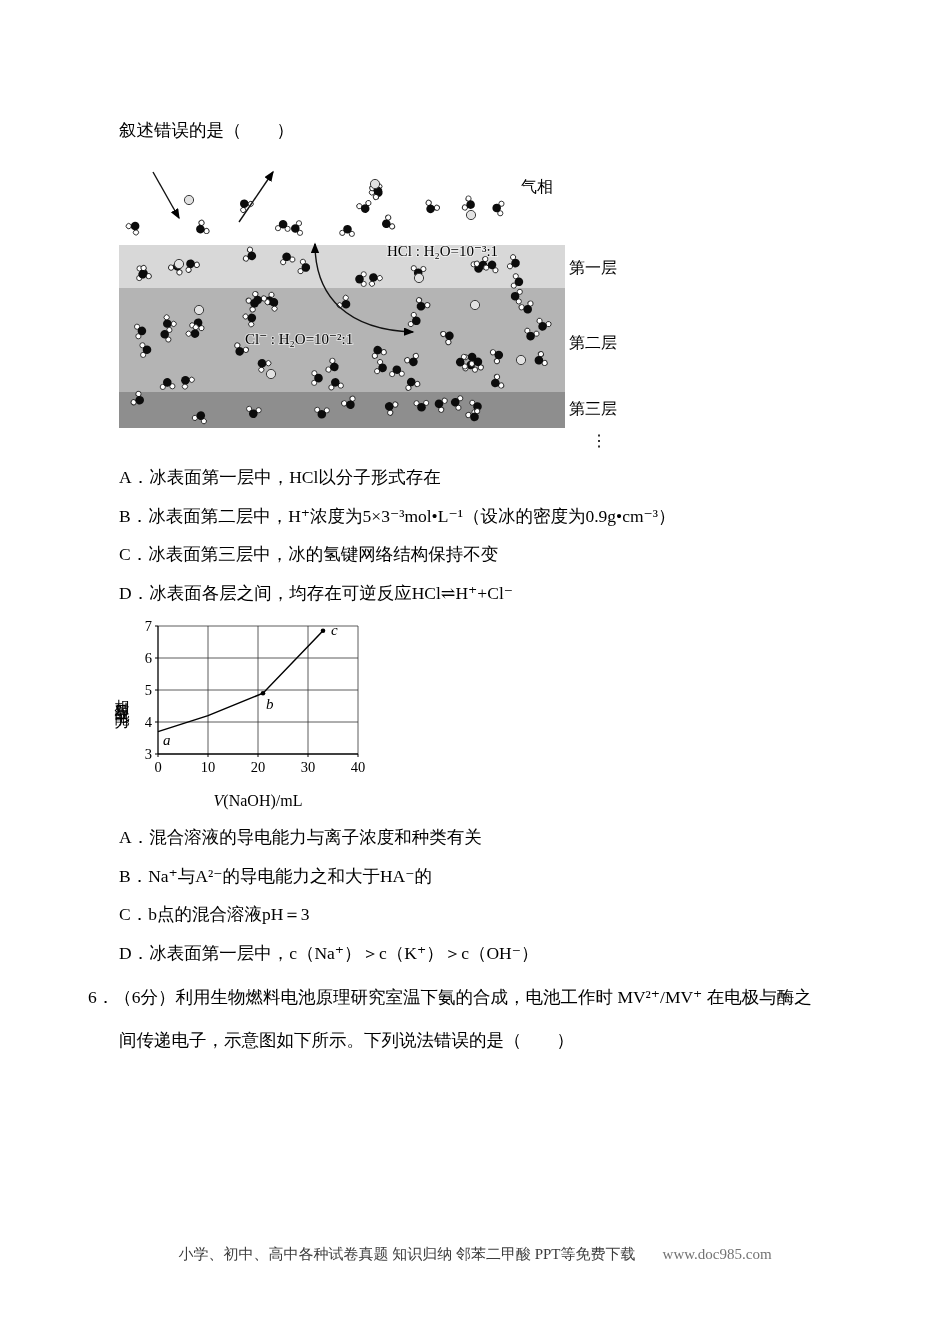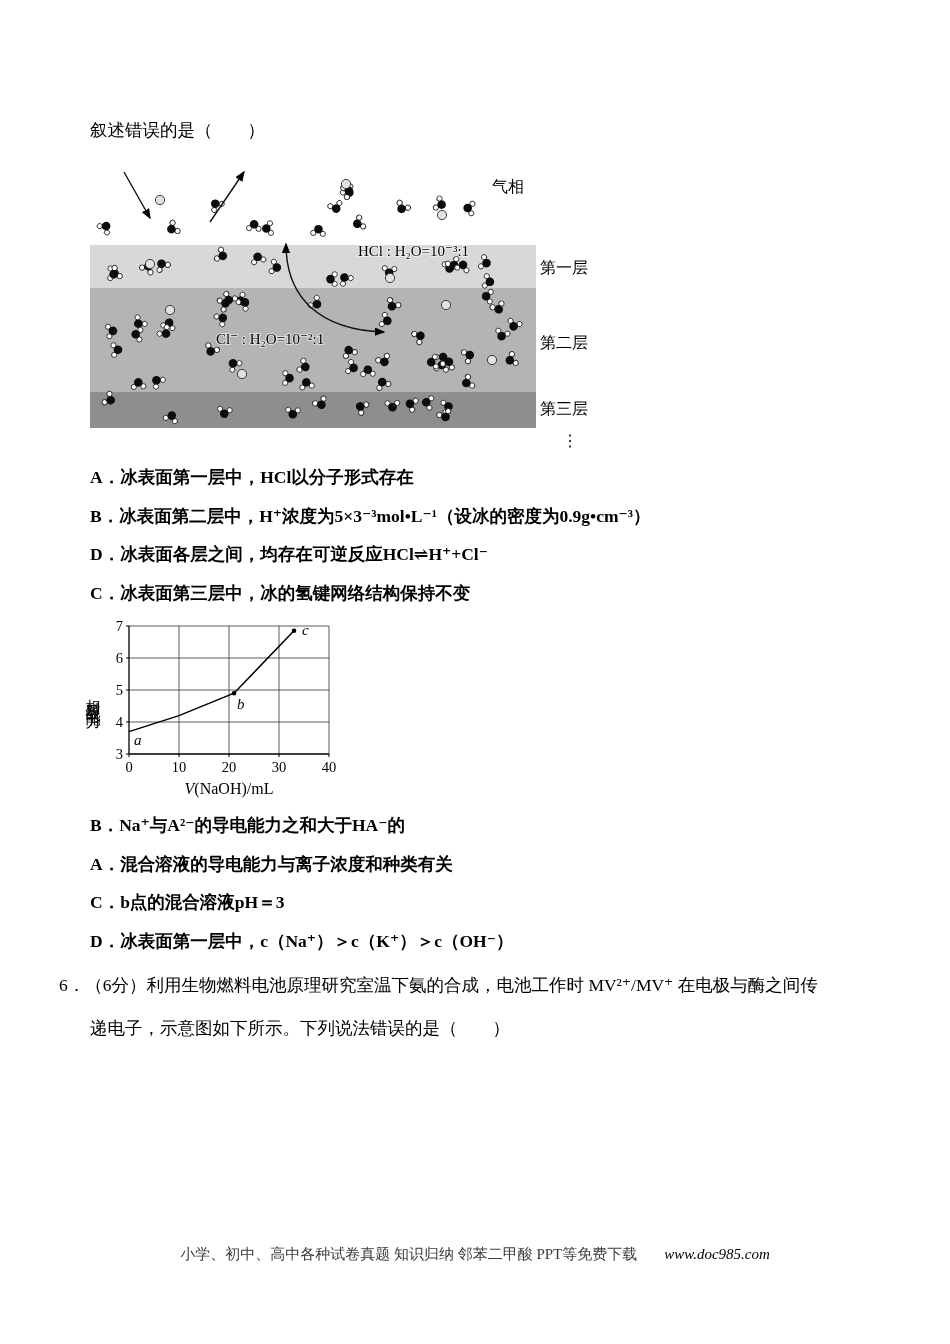--- a/index.html
+++ b/index.html
@@ -5,59 +5,59 @@
   * { box-sizing: border-box; }
   html, body { margin: 0; padding: 0; }
   body {
     width: 950px; height: 1344px;
     background: #ffffff;
     color: #000;
     font-family: "Liberation Serif", "DejaVu Serif", serif;
     position: relative;
     overflow: hidden;
   }
-  .content { padding: 110px 128px 0 59px; font-size: 17.5px; }
+  .content { padding: 110px 128px 0 88px; font-size: 17.5px; }
   p { margin: 0; }
 
   .tail-line { margin-left: 31px; line-height: 2.3; }
 
   .diagram { margin: 10px 0 6px 31px; }
   .diagram svg { display: block; }
   .o-atom { fill: #0c0c0c; }
   .h-atom { fill: #ffffff; stroke: #2b2b2b; stroke-width: 0.9; }
   .ion    { fill: #e2e2e2; stroke: #3a3a3a; stroke-width: 1; }
   .arrow  { stroke: #111; stroke-width: 1.4; fill: none; }
   .ann    { font-size: 15px; fill: #000; paint-order: stroke; stroke: rgba(255,255,255,0.55); stroke-width: 2px; }
   .dlabel { font-size: 16px; fill: #000; }
 
   .opts { margin-left: 31px; }
-  .opts p { line-height: 2.2; font-weight: bold; }
+  .opts p { line-height: 2.2; }
 
   .qstem { margin-top: 4px; line-height: 2.45; padding-left: 31px; text-indent: -31px; }
 
   .chart-area { margin: 4px 0 8px 24px; width: fit-content; }
   .chart-row { display: flex; align-items: center; }
   .ylabel {
     writing-mode: vertical-rl;
     font-size: 15px; letter-spacing: 3px;
     margin-right: 3px;
   }
-  .xlabel { text-align: center; font-size: 16px; margin-top: 4px; padding-left: 20px; }
+  .xlabel { text-align: center; font-size: 16px; margin-top: 16px; padding-left: 20px; }
   .grid  { stroke: #333; stroke-width: 0.8; }
   .axis  { stroke: #000; stroke-width: 1.3; }
   .tickmark { stroke: #000; stroke-width: 1; }
   .dataline { stroke: #000; stroke-width: 1.5; fill: none; }
   .tick  { font-size: 14.5px; fill: #000; font-family: "Liberation Serif", serif; }
   .ptlabel { font-size: 15px; font-style: italic; fill: #000; }
 
   .footer {
     position: absolute; left: 0; right: 0; bottom: 80px;
     text-align: center; font-size: 15px; color: #3c3c3c;
   }
-  .footer .url { margin-left: 27px; color: #000000; text-decoration: none; font-style: italic; }
+  .footer .url { margin-left: 27px; color: #737373; text-decoration: none; }
 </style>
 </head>
 <body>
 
 <div class="content">
 
   <p class="tail-line">叙述错误的是（　　）</p>
 
   <div class="diagram">
     <svg width="520" height="292" viewBox="0 0 520 292">
@@ -179,22 +179,22 @@
       <text x="450" y="113" class="dlabel">第一层</text>
       <text x="450" y="188" class="dlabel">第二层</text>
       <text x="450" y="254" class="dlabel">第三层</text>
       <text x="472" y="286" class="dlabel">⋮</text>
     </svg>
   </div>
 
   <div class="opts">
     <p>A．冰表面第一层中，HCl以分子形式存在</p>
     <p>B．冰表面第二层中，H⁺浓度为5×3⁻³mol•L⁻¹（设冰的密度为0.9g•cm⁻³）</p>
+    <p>C．冰表面第三层中，冰的氢键网络结构保持不变</p>
     <p>D．冰表面各层之间，均存在可逆反应HCl⇌H⁺+Cl⁻</p>
-    <p>C．冰表面第三层中，冰的氢键网络结构保持不变</p>
   </div>
 
 
   <div class="chart-area">
     <div class="chart-row">
       <div class="ylabel">相对导电能力</div>
       <svg id="chart" width="250" height="160" viewBox="0 0 250 160">
           <line x1="24" y1="138" x2="24" y2="141" class="tickmark"></line>
           <text x="24" y="156" class="tick" text-anchor="middle">0</text>
           <line x1="74" y1="138" x2="74" y2="10" class="grid"></line>
@@ -230,22 +230,22 @@
           <circle cx="129" cy="77.19999999999999" r="2.3" fill="#000"></circle>
           <text x="132" y="93.19999999999999" class="ptlabel">b</text>
           <circle cx="189" cy="14.800000000000011" r="2.3" fill="#000"></circle>
           <text x="197" y="18.80000000000001" class="ptlabel">c</text>
         </svg>
     </div>
     <div class="xlabel"><i>V</i><span>(NaOH)/mL</span></div>
   </div>
 
   <div class="opts">
+    <p>A．混合溶液的导电能力与离子浓度和种类有关</p>
     <p>B．Na⁺与A²⁻的导电能力之和大于HA⁻的</p>
-    <p>A．混合溶液的导电能力与离子浓度和种类有关</p>
     <p>C．b点的混合溶液pH＝3</p>
     <p>D．冰表面第一层中，c（Na⁺）＞c（K⁺）＞c（OH⁻）</p>
   </div>
 
   <p class="qstem">6．（6分）利用生物燃料电池原理研究室温下氨的合成，电池工作时 MV²⁺/MV⁺ 在电极与酶之间传递电子，示意图如下所示。下列说法错误的是（　　）</p>
 
 </div>
 
 <div class="footer">
   <span>小学、初中、高中各种试卷真题  知识归纳  邻苯二甲酸  PPT等免费下载</span><a href="#" class="url">www.doc985.com</a>

